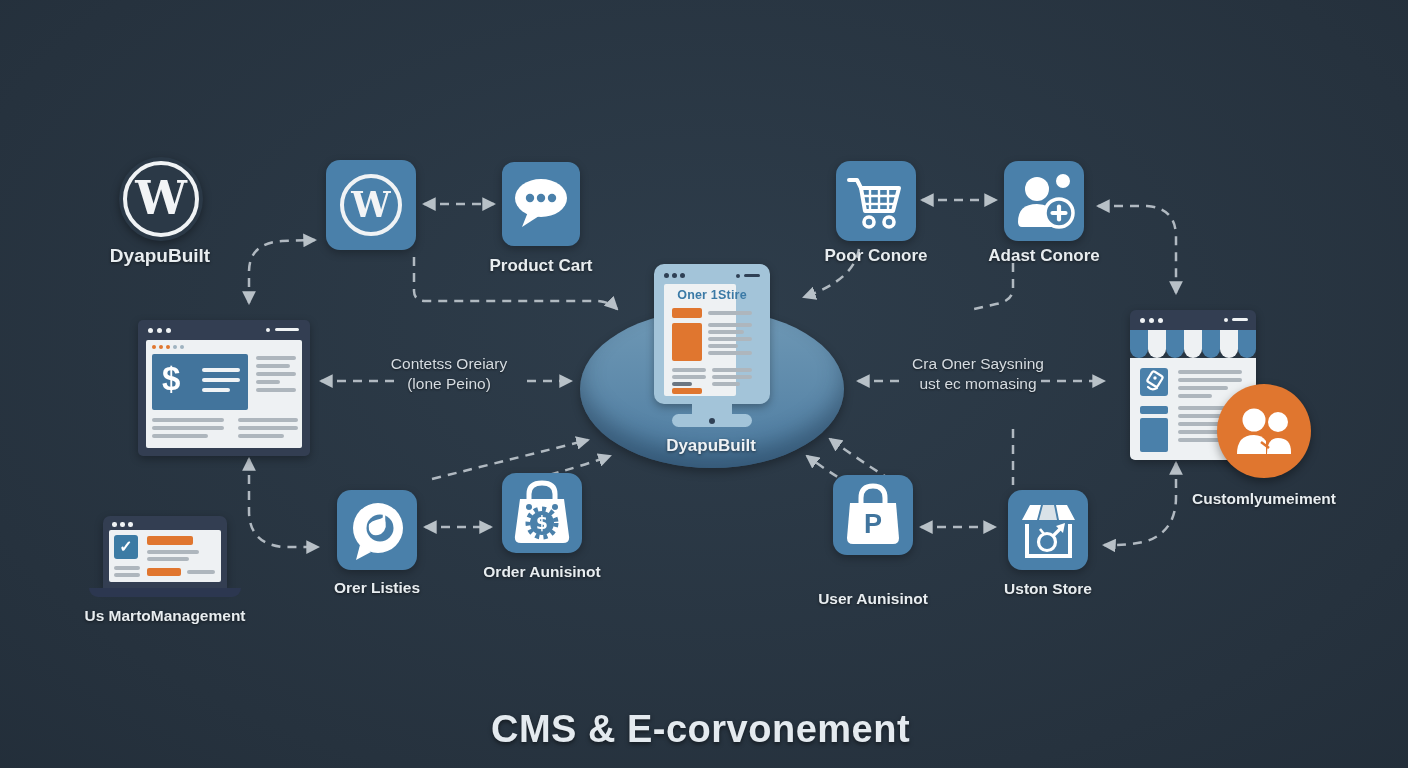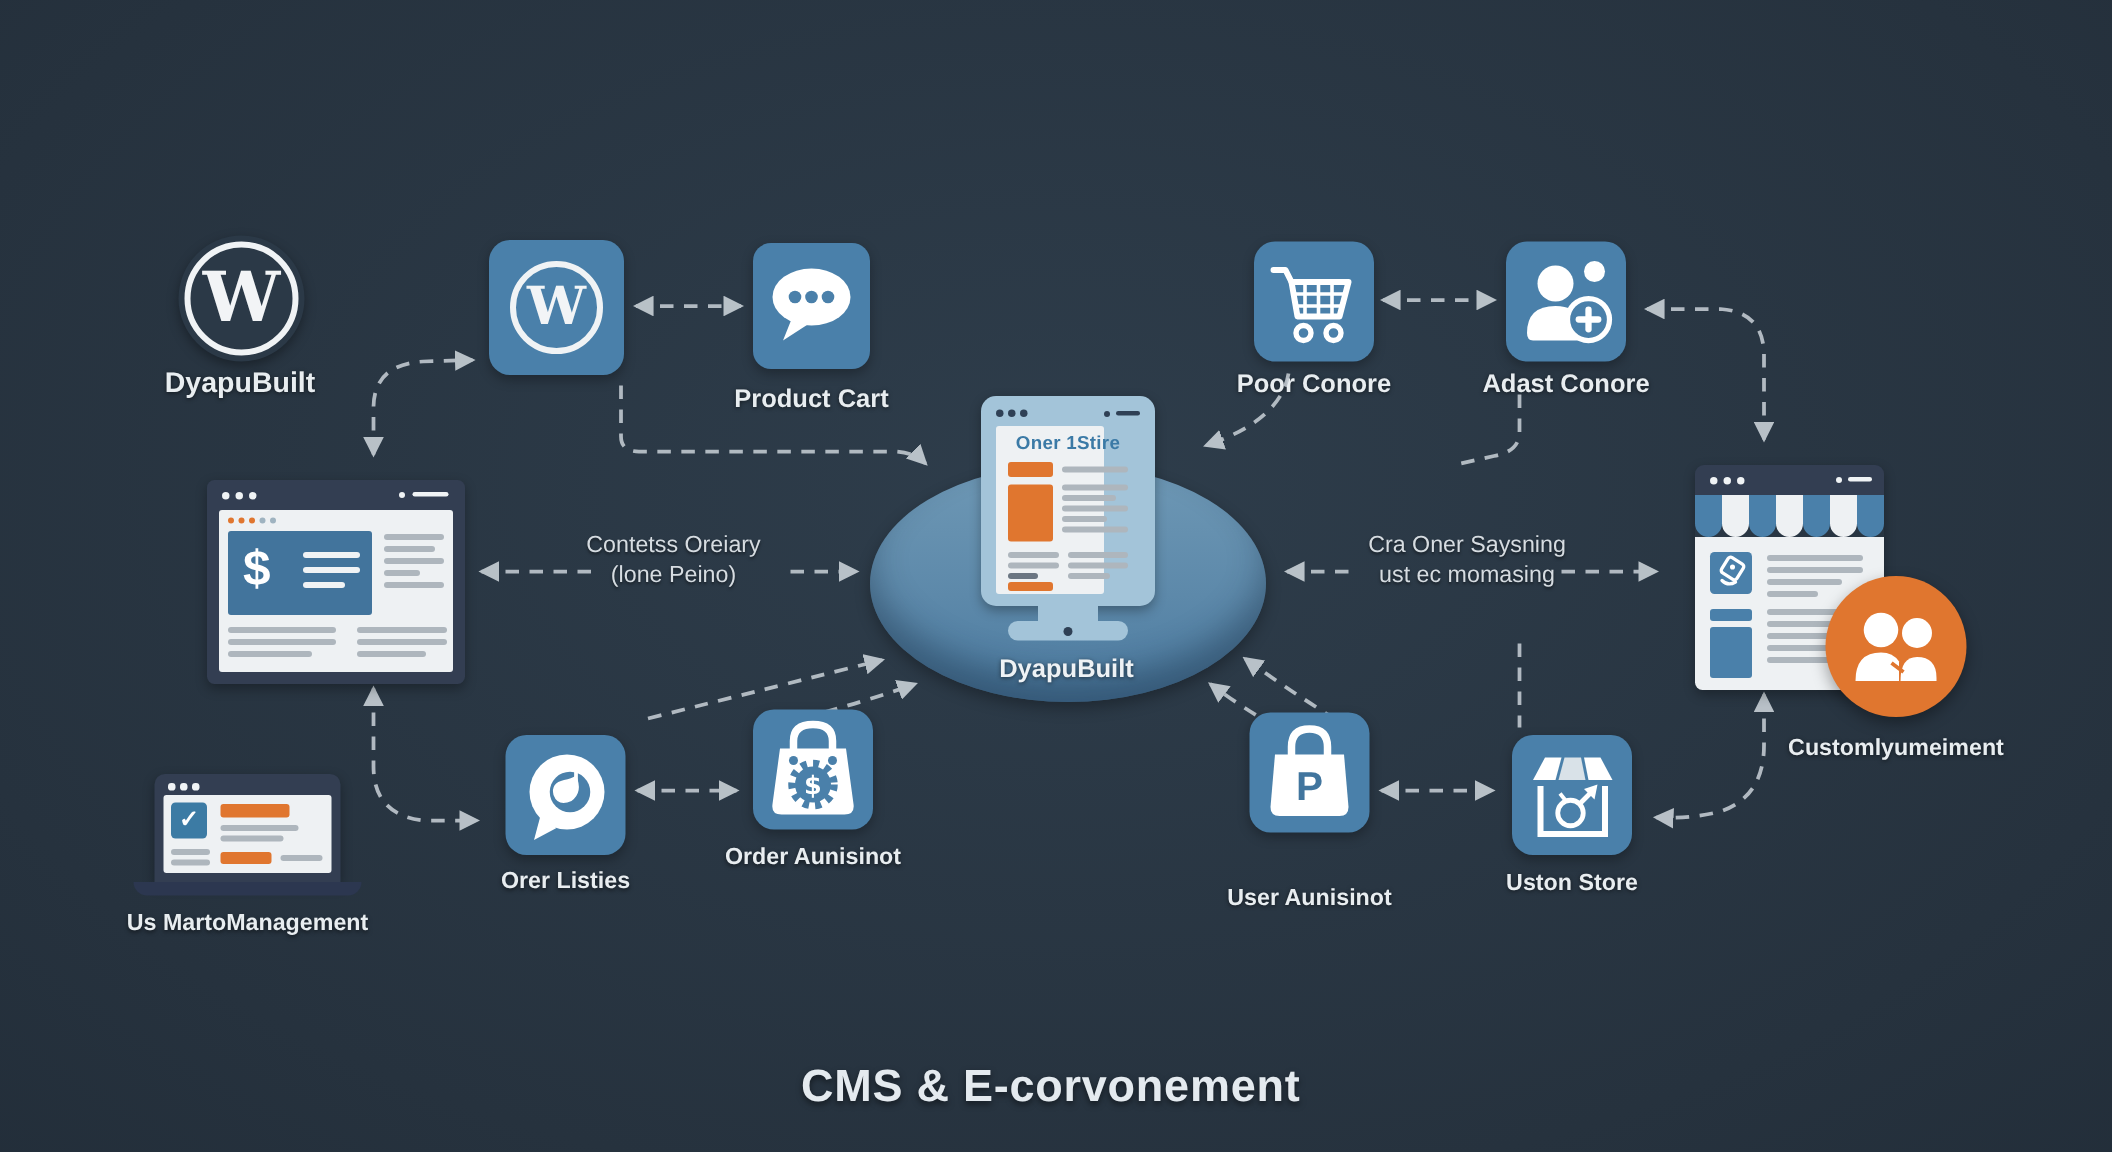--- a/index.html
+++ b/index.html
@@ -29,21 +29,21 @@
   .wcircle{position:absolute;border:4px solid #f0f3f5;border-radius:50%;}
   .wletter{position:absolute;width:100%;text-align:center;color:#f2f4f6;
            font-family:"DejaVu Serif",serif;font-weight:700;}
   .stripe{height:28px;border-radius:0 0 9px 9px;}
 </style>
 </head>
 <body>
 
 <div id="canvas">
 
-  <div class="title" style="left:0;right:20px;top:708px;font-size:30px;padding-left:13px;">CMS &amp; E-corvonement</div>
+  <div class="title" style="left:0;right:20px;top:708px;font-size:38px;padding-left:13px;">CMS &amp; E-corvonement</div>
 
   <svg class="abs" style="left:0;top:0;z-index:1;" width="1408" height="768">
     <defs>
       <marker id="ah" viewBox="0 0 10 10" refX="8.5" refY="5" markerWidth="5.5" markerHeight="5.5" orient="auto-start-reverse">
         <path d="M0,0 L10,5 L0,10 Z" fill="#c8d0d6"></path>
       </marker>
     </defs>
     <g fill="none" stroke="#c0c8cf" stroke-width="2.5" stroke-dasharray="9 7" opacity="0.9">
       <path d="M424,204 H494" marker-start="url(#ah)" marker-end="url(#ah)"></path>
       <path d="M922,200 H996" marker-start="url(#ah)" marker-end="url(#ah)"></path>

